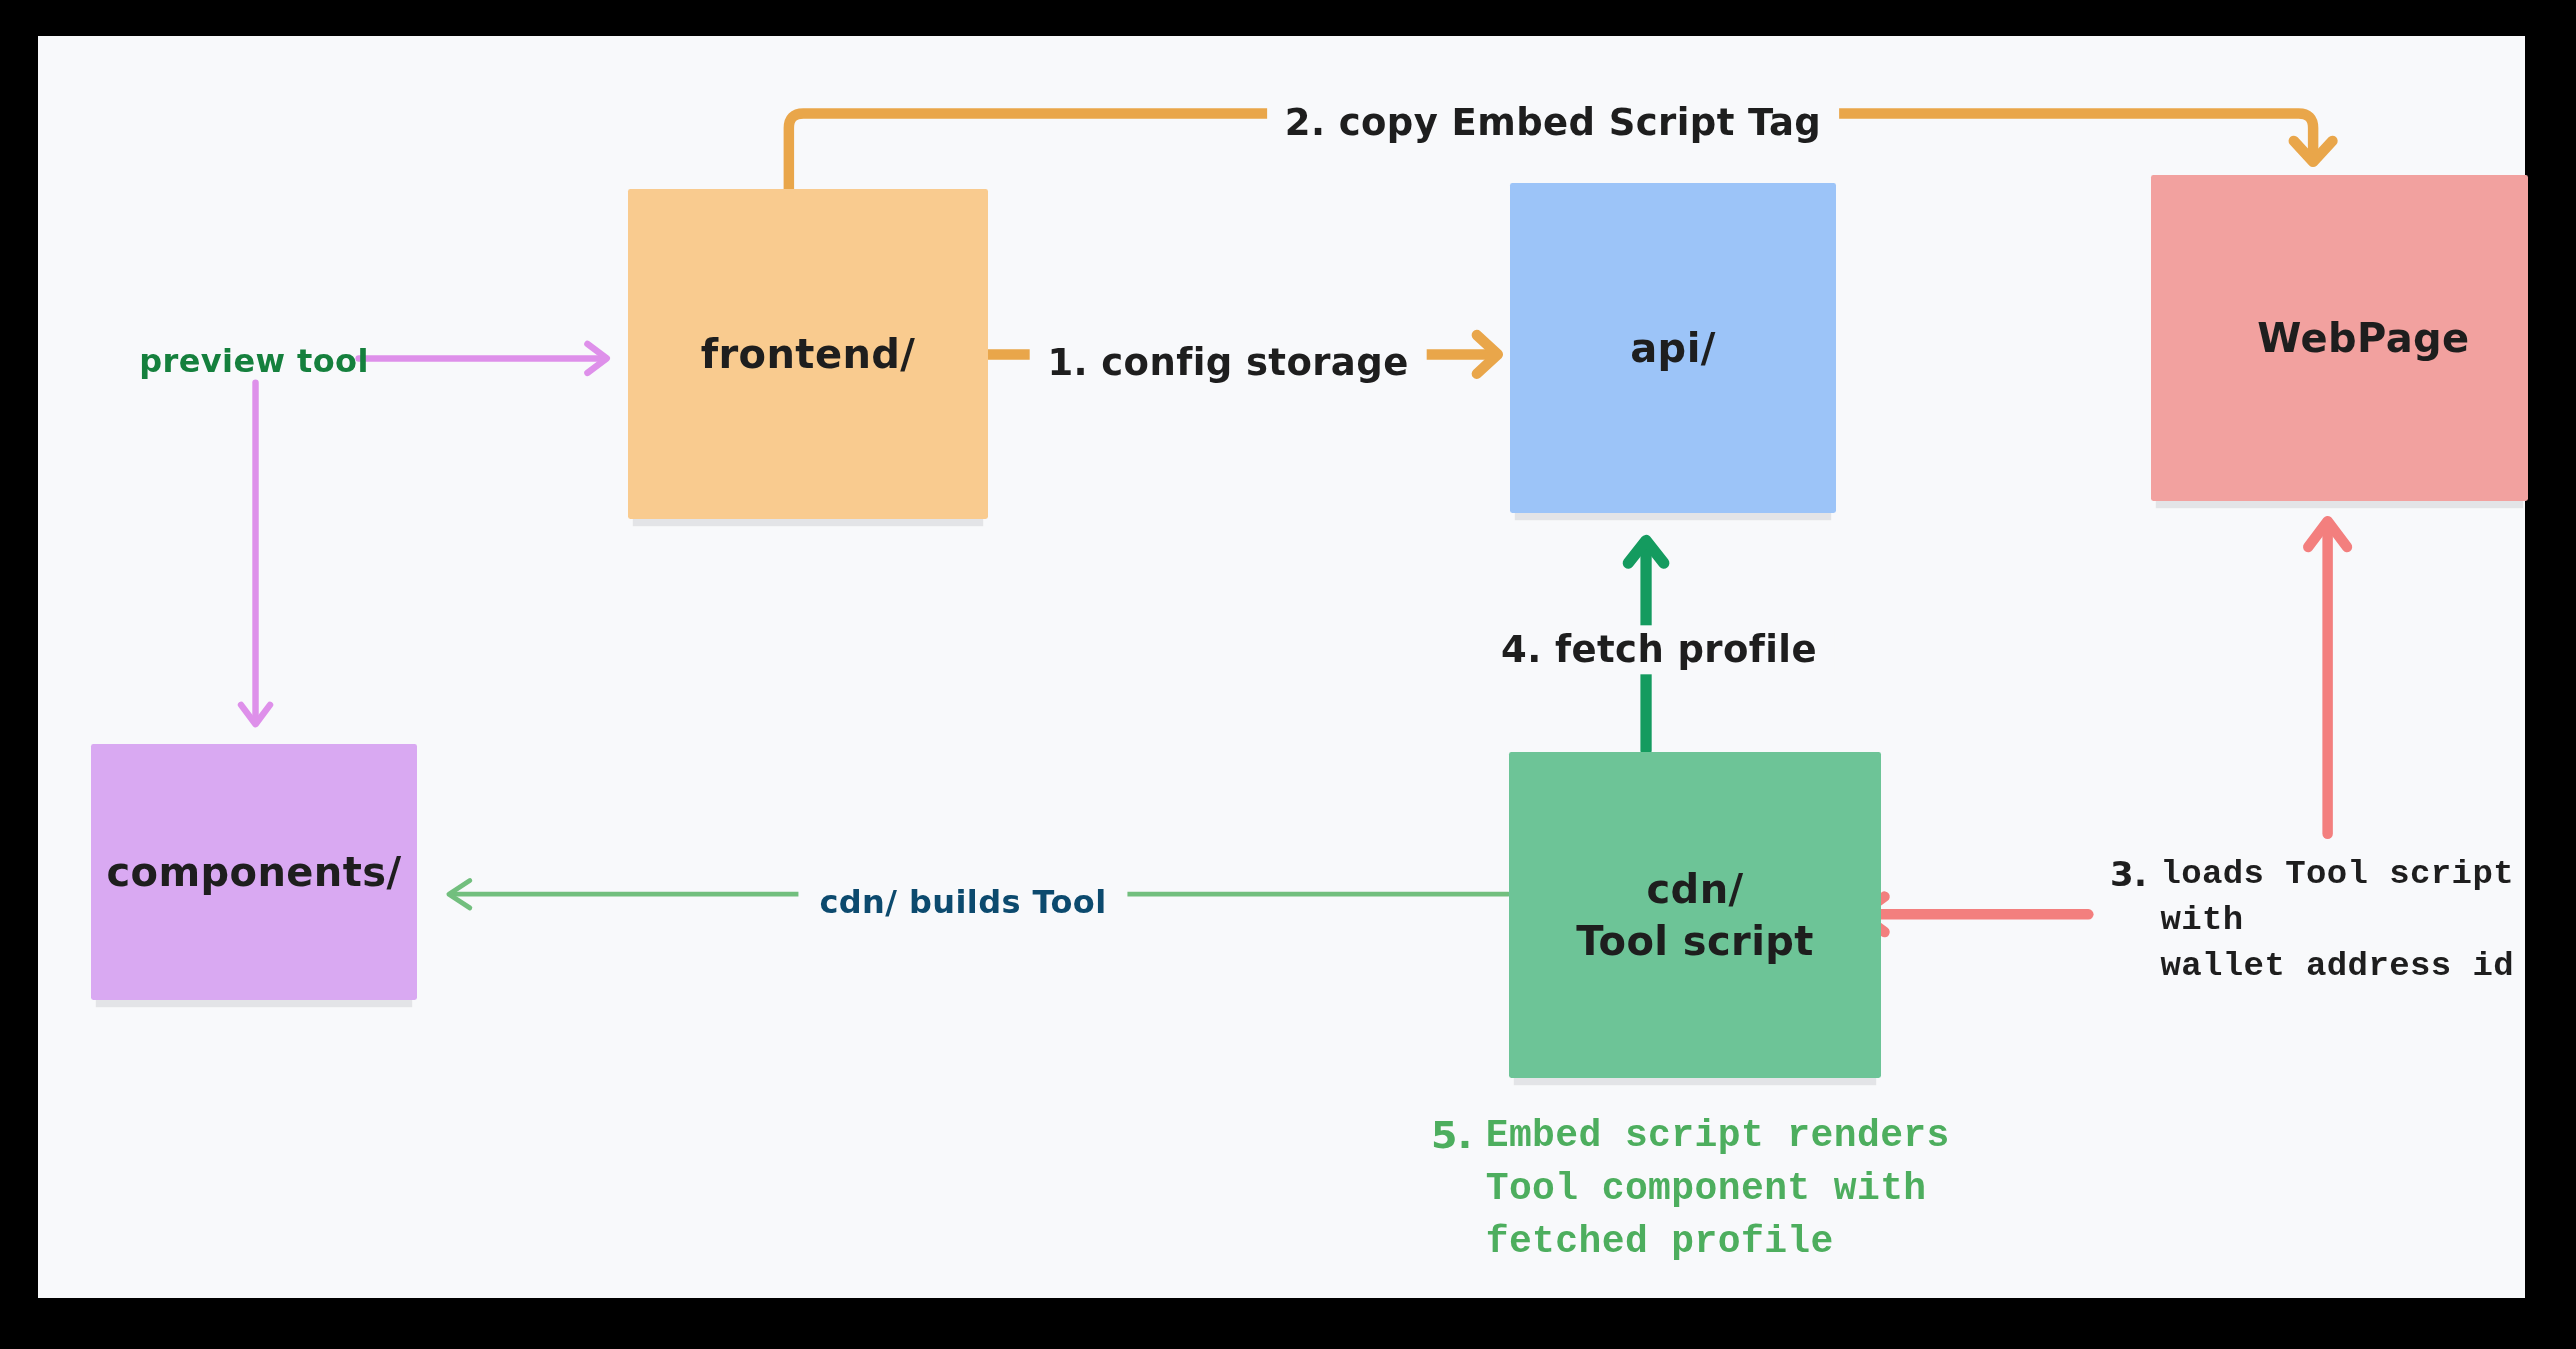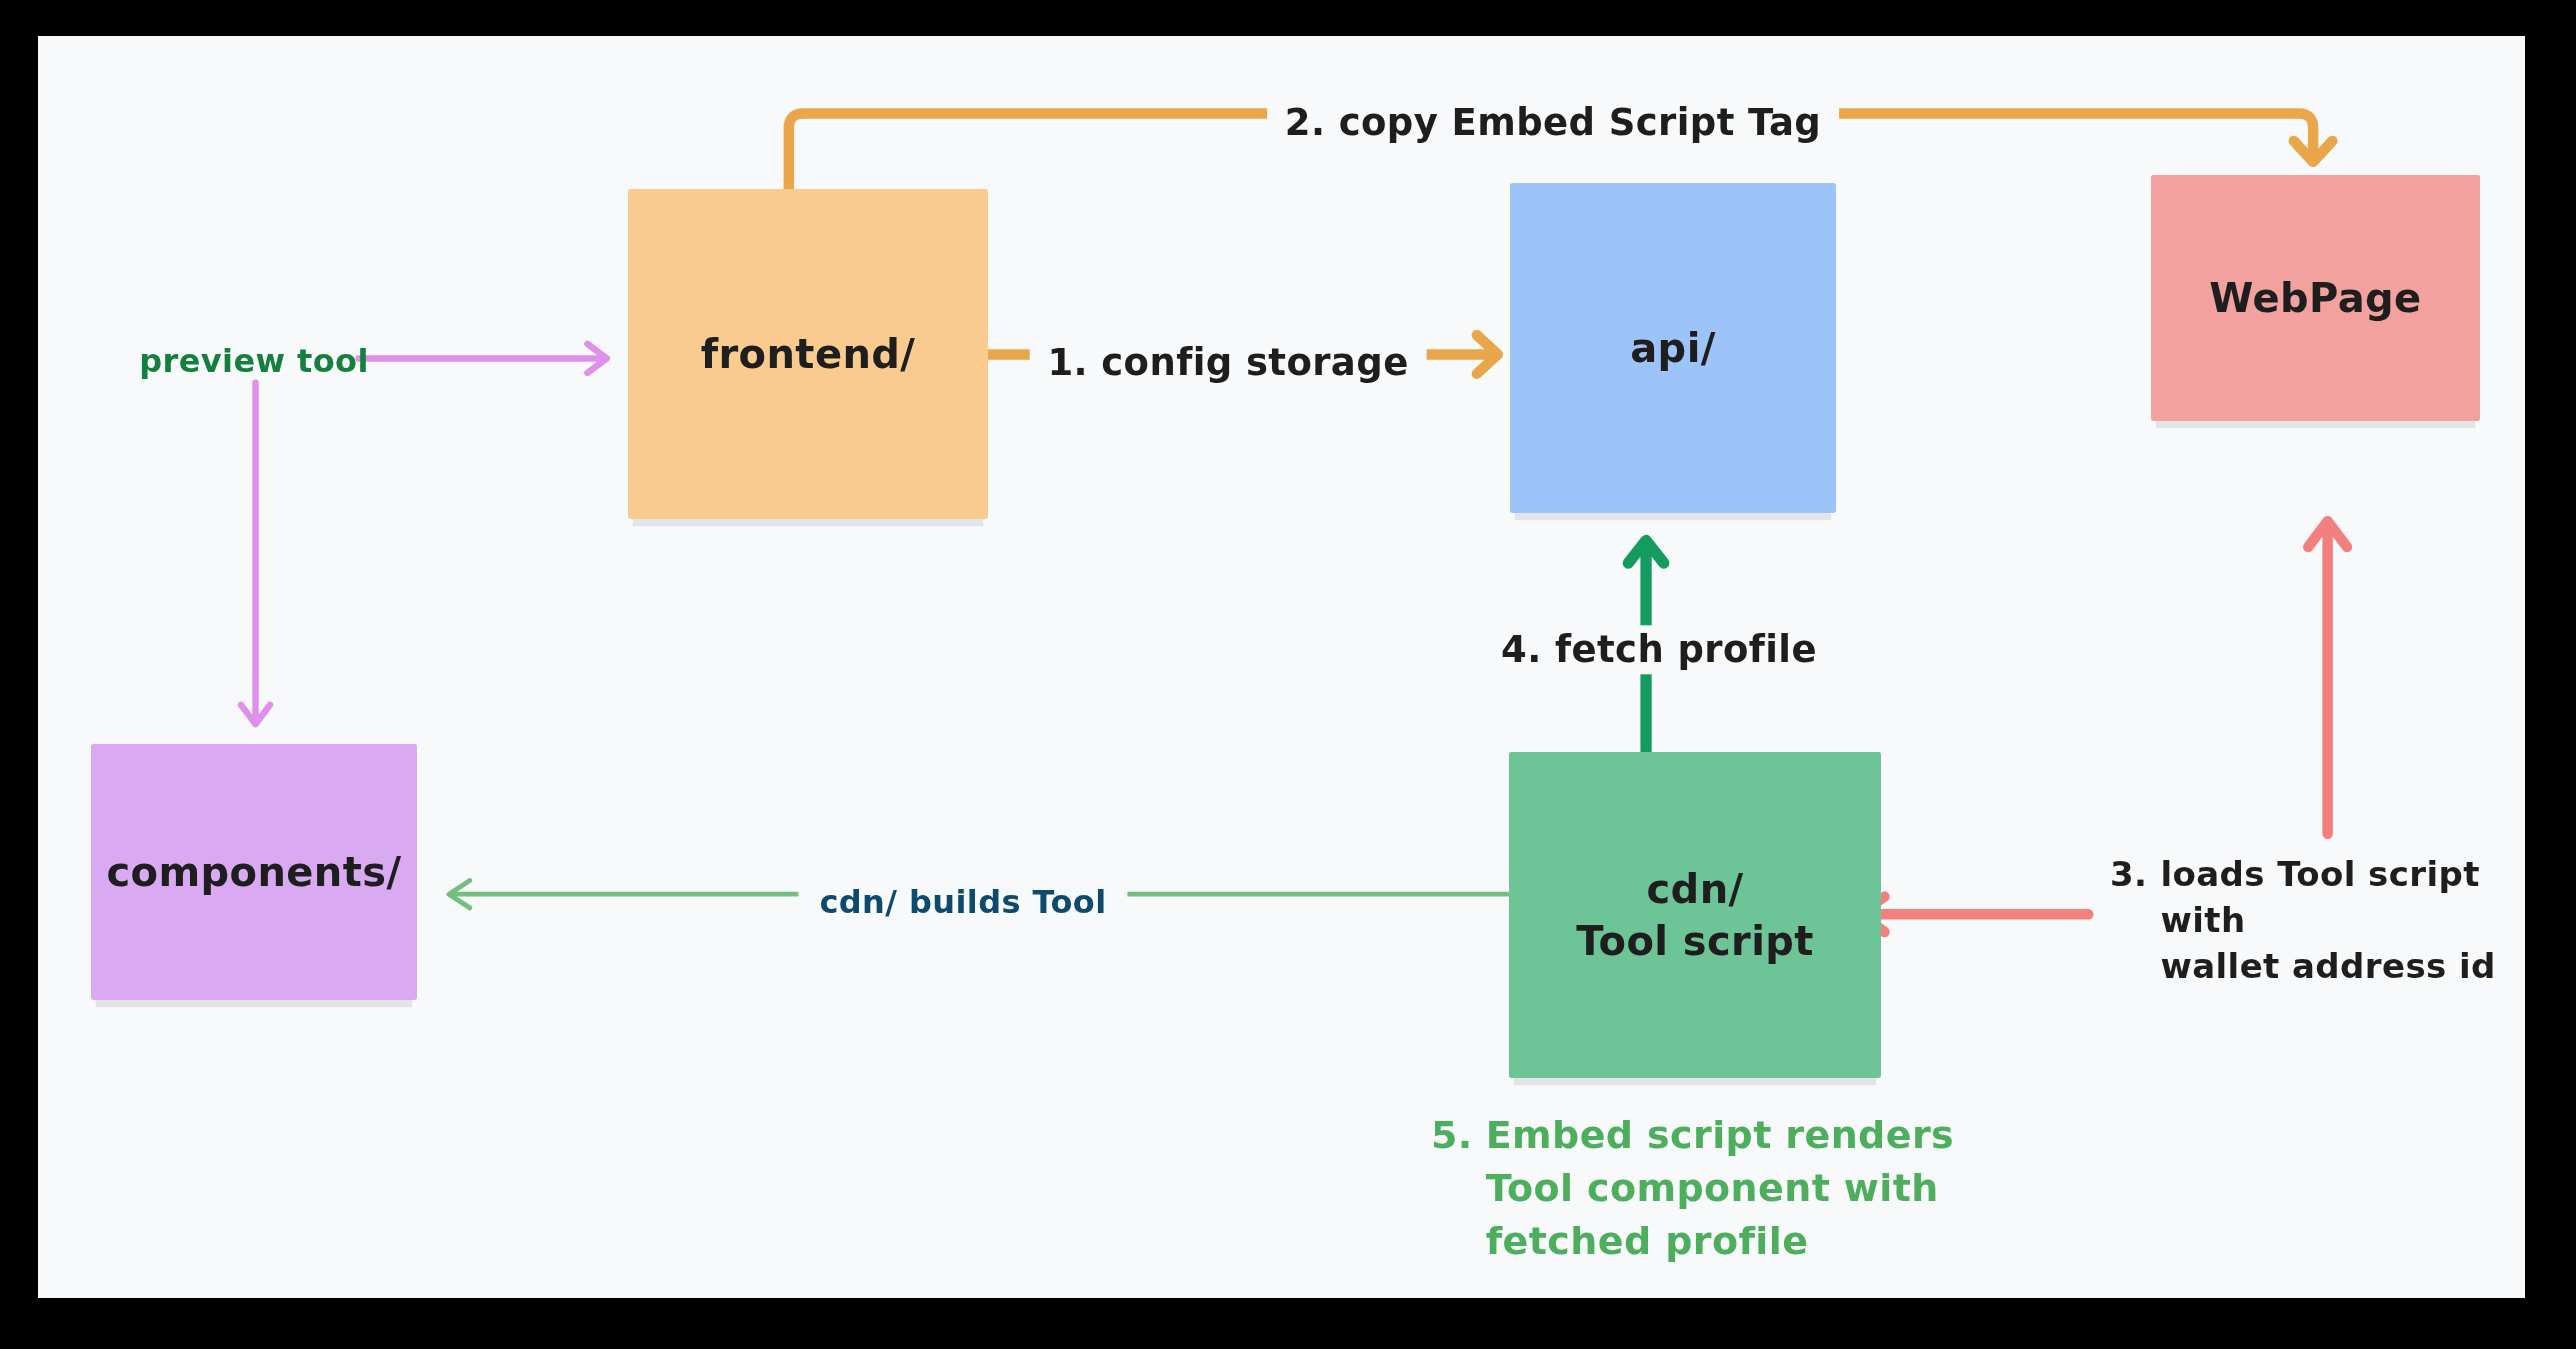--- a/index.html
+++ b/index.html
@@ -26,21 +26,21 @@
     border-radius:2.4px;
     box-shadow:0 12px 0 -4.8px #e3e4e7;
   }
   .node-label{
     font-size:40px;font-weight:700;color:#1e1e1e;
     text-align:center;white-space:pre-line;line-height:1.3;
     letter-spacing:0.4px;
   }
   #node-frontend{left:590px;top:153px;width:360px;height:330px;}
   #node-api{left:1472px;top:147px;width:326px;height:330px;}
-  #node-webpage{left:2113px;top:139px;width:329px;height:246px;}
+  #node-webpage{left:2113px;top:139px;width:329px;height:326px;padding-left:48px;}
   #node-components{left:53px;top:708px;width:326px;height:256px;}
   #node-cdn{left:1471px;top:716px;width:372px;height:326px;}
 
   .edge-label{
     position:absolute;transform:translate(-50%,-50%);
     font-size:37px;font-weight:700;color:#1e1e1e;
     white-space:nowrap;letter-spacing:0.4px;
   }
   .plate{padding:3.2px 17.7px;margin-top:8px;}
   .muted{font-size:32px;font-weight:600;color:#575757;}
@@ -49,21 +49,21 @@
   #label-config-storage{left:1190px;top:319px;}
   #label-fetch-profile{left:1621px;top:606px;}
   #label-preview-tool{left:216px;top:325px;}
   #label-builds-tool{left:925px;top:858px;padding:1.6px 21px;}
 
   .num-block{
     position:absolute;display:flex;align-items:flex-start;
     letter-spacing:0.4px;
   }
   .num-block .num{margin-right:13px;}
-  .num-block .body{white-space:pre-line;}
+  .num-block .body{white-space:pre-line;font-family:Liberation Mono, monospace;}
   #block-loads{
     left:2072px;top:815px;
     font-size:34px;font-weight:700;color:#1e1e1e;line-height:46px;
   }
   #block-renders{
     left:1393px;top:1073px;
     font-size:38px;font-weight:700;line-height:53px;
   }
 </style>
 </head>

